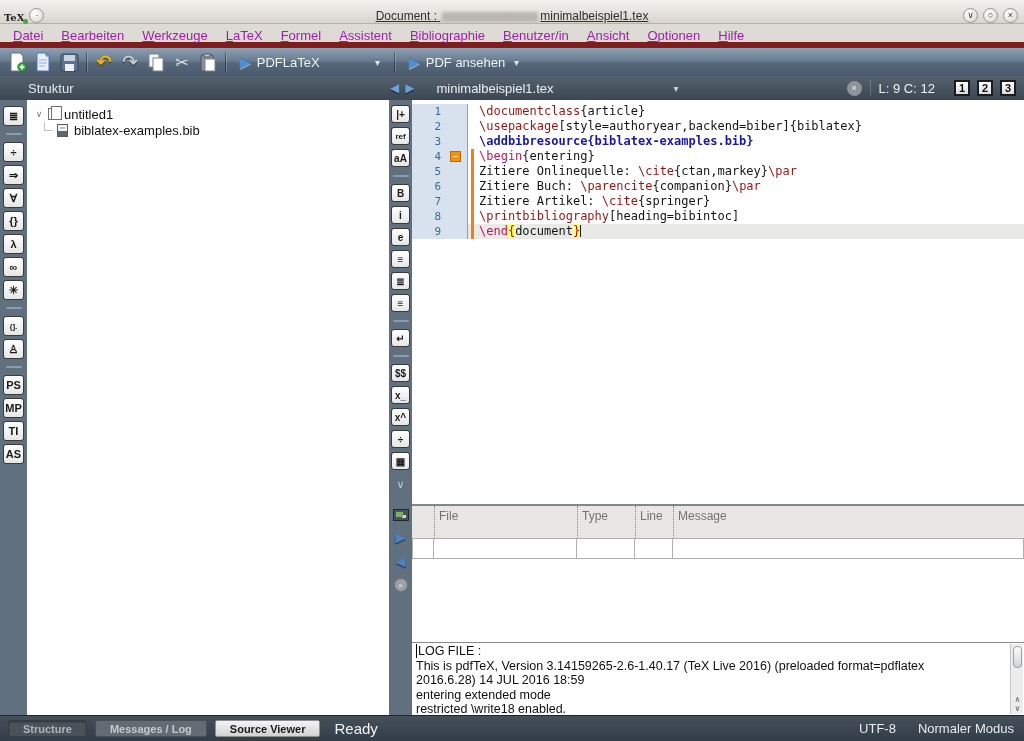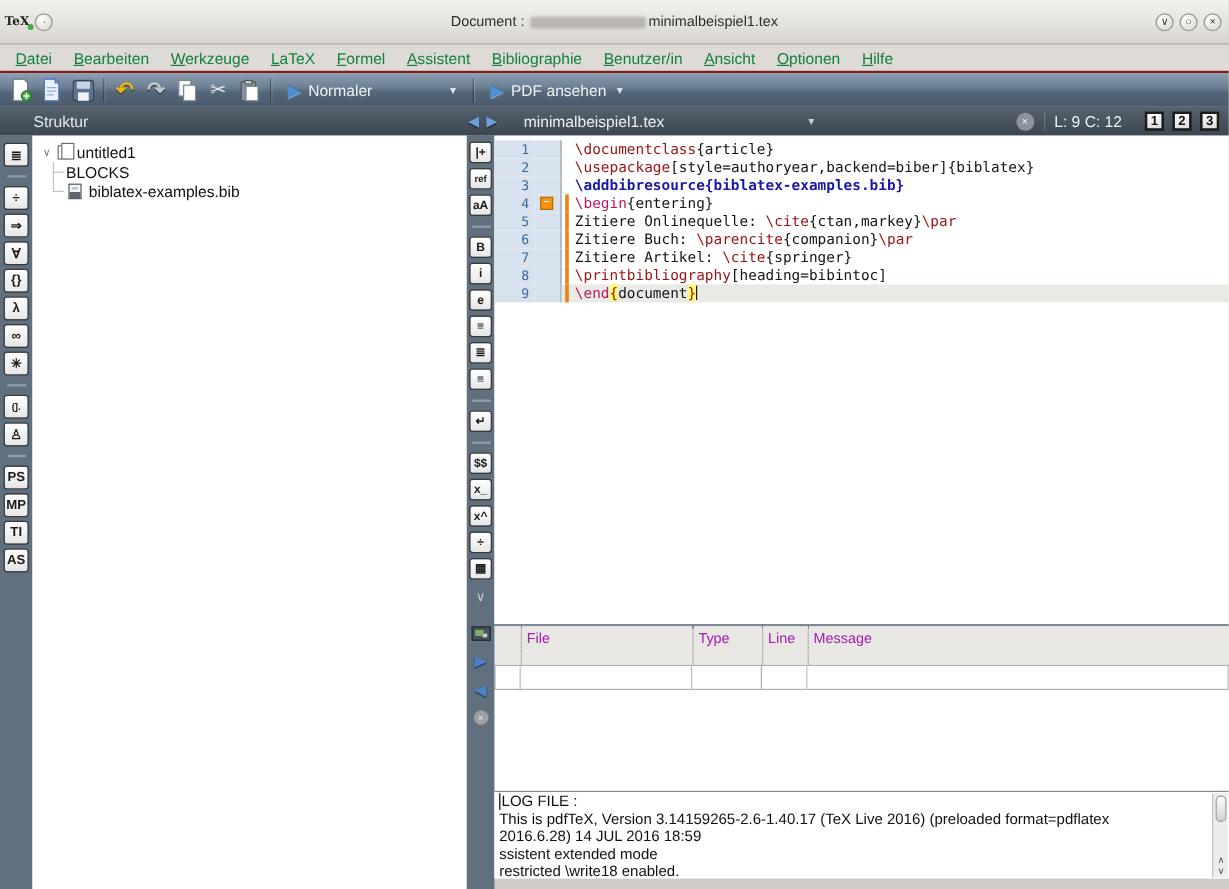--- a/index.html
+++ b/index.html
@@ -1,35 +1,35 @@
 <!DOCTYPE html>
 <html><head>
 <meta charset="utf-8">
 <style>
   * { margin:0; padding:0; box-sizing:border-box; }
   html,body { width:1024px; height:741px; overflow:hidden;
     font-family:"Liberation Sans", sans-serif; background:#cfccc7; }
   #app { position:relative; width:1024px; height:741px; display:flex; flex-direction:column; }
 
   
-  #titlebar { height:37px; background:linear-gradient(#f4f2ef,#d8d5d0);
-    border-bottom:1px solid #b4b1ac; display:flex; align-items:center; font-size:12px; color:#2e2e2e; position:relative; }
+  #titlebar { height:24px; background:linear-gradient(#f4f2ef,#d8d5d0);
+    border-bottom:1px solid #b4b1ac; display:flex; align-items:flex-end; font-size:12px; color:#2e2e2e; position:relative; }
   .tex-logo { margin-left:4px; font-family:"DejaVu Serif",serif; font-weight:bold; font-size:10px; color:#222; position:relative; }
   .tex-logo::after { content:""; position:absolute; right:-4px; bottom:-1px; width:5px; height:5px; background:#3fae3f; border-radius:50%; }
   .tb-circle { width:15px; height:15px; border-radius:50%; border:1px solid #9a968f;
     background:radial-gradient(circle at 35% 30%, #ffffff, #d6d3ce); display:inline-flex;
     align-items:center; justify-content:center; font-size:9px; line-height:9px; color:#333; margin-left:5px; }
-  #title-center { position:absolute; left:0; right:0; text-align:center; pointer-events:none; }
+  #title-center { position:absolute; left:0; right:0; text-align:center; pointer-events:none;text-decoration:underline; }
   .redact { display:inline-block; width:96px; height:10px; background:#b9b6b1; border-radius:2px;
     filter:blur(1.5px); vertical-align:middle; margin:0 2px; }
   #win-buttons { margin-left:auto; margin-right:6px; display:flex; }
 
   
-  #menubar { height:24px; background:#dedbd6; border-bottom:2px solid #7f1d1d;
-    display:flex; align-items:flex-start; font-size:13px; color:#15803d; padding-left:4px; }
+  #menubar { height:24px; background:#dedbd6; border-bottom:6px solid #7f1d1d;
+    display:flex; align-items:flex-start; font-size:13px; color:#a21caf; padding-left:4px; }
   .menu-item { padding:0 9px; height:100%; line-height:23px; cursor:default; }
   .menu-item u { text-decoration:underline; }
 
   
   #toolbar { height:28px; background:linear-gradient(#8ea1b4,#697c90 45%,#55677a 55%,#4a5a6c);
     display:flex; align-items:center; padding-left:4px; }
   .tbtn { width:26px; height:24px; display:flex; align-items:center; justify-content:center; }
   .tsep { width:1px; height:20px; background:rgba(0,0,0,.35); box-shadow:1px 0 0 rgba(255,255,255,.2); margin:0 4px; }
   .g-undo { color:#e8b420; font-size:18px; font-weight:bold; text-shadow:0 1px 1px #403000; }
   .g-redo { color:#c2c7cc; font-size:18px; font-weight:bold; text-shadow:0 1px 1px #202830; }
@@ -104,21 +104,21 @@
   .tk-kw  { color:#be185d; }
   .tk-txt { color:#141414; }
   .tk-bib { color:#1818a8; font-weight:bold; }
   .tk-match { background:#ffff76; color:#b01010; }
   .wavy { text-decoration-style:wavy; text-decoration-color:#e02020;
     text-decoration-thickness:1px; text-underline-offset:2px; }
   .caret { display:inline-block; width:1px; height:12px; background:#1a1a1a; vertical-align:-2px; }
 
   
   #bottom-panel { height:212px; background:#ffffff; border-top:2px solid #7e8894; display:flex; flex-direction:column; }
-  #msg-header { height:32px; background:#e9e7e3; display:flex; font-size:12px; color:#a21caf; align-items:center; }
+  #msg-header { height:32px; background:#e9e7e3; display:flex; font-size:12px; color:#737373; align-items:center; }
   .mh-cell { height:100%; line-height:20px; padding-left:4px; border-left:1px dotted #8a8a8a; }
   .mh-cell:first-child { border-left:none; }
   #msg-row { height:21px; display:flex; }
   .mr-cell { border:1px solid #b0b0b0; border-left:none; background:#fff; }
   .mr-cell:first-child { border-left:1px solid #b0b0b0; }
   #msg-filler { flex:1; background:#fff; }
   #log-area { height:73px; border-top:1px solid #8a8a8a; position:relative; background:#fff;
     font-size:12.5px; color:#101010; padding:1px 18px 0 4px; overflow:hidden; }
   .log-line { line-height:14.5px; white-space:nowrap; }
   .log-line:first-child::before { content:""; border-left:1px solid #000; margin-right:1px; }
@@ -212,21 +212,21 @@
     <span class="tbtn">
       <svg width="19" height="19" viewBox="0 0 19 19">
         <rect x="2" y="2" width="12" height="16" rx="1" fill="#8a9098" stroke="#4d545c"></rect>
         <rect x="5" y="1" width="6" height="3" rx="1" fill="#c5cad0" stroke="#4d545c"></rect>
         <rect x="6" y="6" width="10" height="12" fill="#fdfdfd" stroke="#7b8692"></rect>
       </svg>
     </span>
     <span class="tsep"></span>
     <span class="run-combo" style="width:158px;">
       <span class="run-arrow">▶</span>
-      <span class="combo-label">Normaler</span>
+      <span class="combo-label">PDFLaTeX</span>
       <span class="combo-caret" style="margin-left:auto;">▾</span>
     </span>
     <span class="tsep"></span>
     <span class="run-combo" style="width:128px;">
       <span class="run-arrow">▶</span>
       <span class="combo-label">PDF ansehen</span>
       <span class="combo-caret" style="margin-left:auto;">▾</span>
     </span>
   </div>
 
@@ -267,24 +267,20 @@
         <div class="sq-icon">AS</div>
       </div>
 
     <div id="struct-panel">
       <div class="trow">
         <span class="t-caret">∨</span>
         <span class="icon-pages"></span>
         <span>untitled1</span>
       </div>
       <div class="kids" id="tree-kids">
-          <div class="trow">
-            <span class="conn"></span>
-            <span>BLOCKS</span>
-          </div>
           <div class="trow">
             <span class="conn last"></span>
             <span class="icon-bib"></span>
             <span>biblatex-examples.bib</span>
           </div>
         </div>
     </div>
 
     <div id="strip-mid" class="strip">
       <div id="bottom-icons">
@@ -341,25 +337,35 @@
             <span class="mr-cell" style="width: 58px;"></span>
             <span class="mr-cell" style="width: 38px;"></span>
             <span class="mr-cell" style="flex: 1 1 0%;"></span>
           </div>
         <div id="msg-filler"></div>
         <div id="log-area">
           <div id="log-lines">
               <div class="log-line">LOG FILE :</div>
               <div class="log-line">This is pdfTeX, Version 3.14159265-2.6-1.40.17 (TeX Live 2016) (preloaded format=pdflatex</div>
               <div class="log-line">2016.6.28) 14 JUL 2016 18:59</div>
-              <div class="log-line">ssistent extended mode</div>
+              <div class="log-line">entering extended mode</div>
               <div class="log-line">restricted \write18 enabled.</div>
             </div>
           <div id="log-scroll">
             <div id="log-thumb"></div>
             <div class="scr-arrows">∧<br>∨</div>
           </div>
         </div>
       </div>
     </div>
   </div>
 
+  <div id="statusbar">
+    <span class="sb-btn sb-structure">Structure</span>
+    <span class="sb-btn sb-messages">Messages / Log</span>
+    <span class="sb-btn sb-source">Source Viewer</span>
+    <span id="sb-ready">Ready</span>
+    <span id="sb-right">
+      <span>UTF-8</span>
+      <span>Normaler Modus</span>
+    </span>
+  </div>
 </div>
 
 </body></html>

